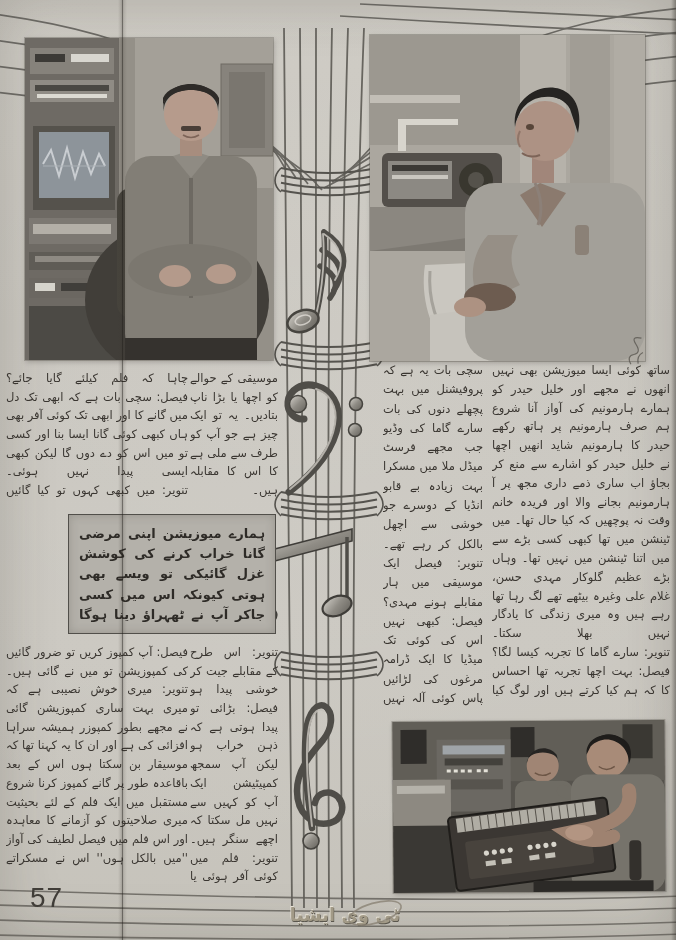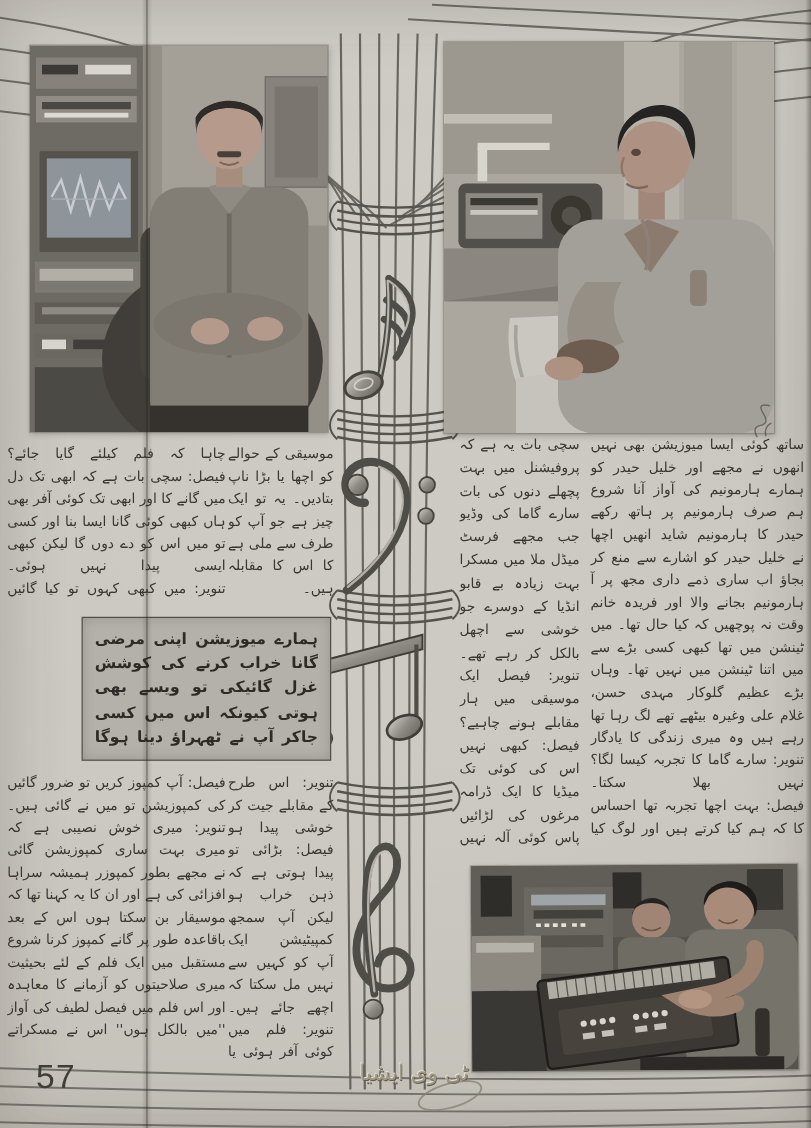--- a/index.html
+++ b/index.html
@@ -33,22 +33,22 @@
     position:absolute;z-index:3;left:68px;top:514px;width:186px;height:100px;
     padding:9px 10px;direction:rtl;background:#b4b1aa;border:1px solid #514f4a;
     box-shadow:inset 0 0 10px rgba(70,66,58,.25);color:#2e2b27;font-weight:bold;font-size:13px;
   }
   .pullquote .tline{height:20.2px;line-height:20.2px}
   .pagenum{
     position:absolute;z-index:3;left:30px;top:882px;
     font-family:Liberation Sans, sans-serif;font-size:28px;color:#403d38;letter-spacing:1px;
   }
   .logo{
-    position:absolute;z-index:3;left:285px;top:884px;width:120px;text-align:center;
-    direction:rtl;font-size:18px;font-weight:normal;color:#a29a87;
+    position:absolute;z-index:3;left:285px;top:904px;width:120px;text-align:center;
+    direction:rtl;font-size:18px;font-weight:bold;color:#a29a87;
     text-shadow:.6px .6px 0 #5b574e,-.6px -.6px 0 #e7e2d6;
   }
   .logo-swoosh{position:absolute;z-index:3;left:279px;top:899px;pointer-events:none}
   .credit{position:absolute;z-index:3;left:616px;top:330px;opacity:.75}
   .crease{
     position:absolute;z-index:4;left:118px;top:0;width:9px;height:940px;pointer-events:none;
     background:linear-gradient(90deg,rgba(255,255,255,0) 0%,rgba(60,55,48,.18) 38%,rgba(35,32,28,.55) 50%,rgba(60,55,48,.14) 62%,rgba(255,255,255,0) 100%);
   }
   .edge-right{position:absolute;z-index:4;right:0;top:0;width:5px;height:940px;background:linear-gradient(270deg,rgba(45,42,36,.4),rgba(0,0,0,0));}
 </style>
@@ -319,39 +319,39 @@
       <div class="tline">حیدر کا ہارمونیم شاید انھیں اچھا نہیں لگا تو انھوں</div>
       <div class="tline">نے خلیل حیدر کو اشارے سے منع کر دیا کہ تم نہ</div>
       <div class="tline">بجاؤ اب ساری ذمے داری مجھ پر آ گئی میں اکیلا</div>
       <div class="tline">ہارمونیم بجانے والا اور فریدہ خانم جی کی آواز اس</div>
       <div class="tline">وقت نہ پوچھیں کہ کیا حال تھا۔ میں اس وقت جتنی</div>
       <div class="tline">ٹینشن میں تھا کبھی کسی بڑے سے بڑے پروگرام</div>
       <div class="tline">میں اتنا ٹینشن میں نہیں تھا۔ وہاں سامنے بڑے</div>
       <div class="tline">بڑے عظیم گلوکار مہدی حسن، جگجیت سنگھ، رانا بہل،</div>
       <div class="tline">غلام علی وغیرہ بیٹھے تھے لگ رہا تھا کہ وہ مجھے دیکھ</div>
       <div class="tline">رہے ہیں وہ میری زندگی کا یادگار لمحہ تھا جو میں کبھی</div>
+      <div class="tline">نہیں بھلا سکتا۔</div>
       <div class="tline">تنویر: سارے گاما کا تجربہ کیسا لگا؟</div>
-      <div class="tline">نہیں بھلا سکتا۔</div>
       <div class="tline">فیصل: بہت اچھا تجربہ تھا احساس ہوا اپنی قابلیت</div>
       <div class="tline">کا کہ ہم کیا کرتے ہیں اور لوگ کیا کر رہے ہیں</div>
     </div>
   <div class="col" id="col-right-inner">
       <div class="tline">سچی بات یہ ہے کہ ہم منٹ اور</div>
       <div class="tline">پروفیشنل میں بہت پیچھے ہیں۔</div>
       <div class="tline">پچھلے دنوں کی بات ہے جب میں</div>
       <div class="tline">سارے گاما کی وڈیو دیکھ رہا تھا کہ</div>
       <div class="tline">جب مجھے فرسٹ پرائز ملا اور گولڈ</div>
       <div class="tline">میڈل ملا میں مسکرا رہا تھا لیکن</div>
       <div class="tline">بہت زیادہ بے قابو نہیں تھا۔ باقی</div>
       <div class="tline">انڈیا کے دوسرے جو لوگ تھے وہ</div>
       <div class="tline">خوشی سے اچھل رہے تھے یا</div>
       <div class="tline">بالکل کر رہے تھے۔</div>
       <div class="tline">تنویر: فیصل ایک بتایئے کہ کیا</div>
       <div class="tline">موسیقی میں ہار اور جیت کے</div>
-      <div class="tline">مقابلے ہونے چاہیے؟</div>
+      <div class="tline">مقابلے ہونے مہدی؟</div>
       <div class="tline">فیصل: کبھی نہیں ہونے چاہیے۔</div>
       <div class="tline">اس کی کوئی تک نہیں بنتی یہ صرف</div>
       <div class="tline">میڈیا کا ایک ڈرامہ ہے کہ آپ دو</div>
       <div class="tline">مرغوں کی لڑائیں کیونکہ ہمارے</div>
       <div class="tline">پاس کوئی آلہ نہیں ہے ایسا کہ ہم</div>
     </div>
   <div class="col" id="col-left-inner-top">
       <div class="tline">موسیقی کے حوالے سے کسی</div>
       <div class="tline">کو اچھا یا بڑا ناپ کر</div>
       <div class="tline">بتادیں۔ یہ تو ایک نیچرل</div>
@@ -364,21 +364,21 @@
       <div class="tline">تنویر: اس طرح کے موسیقی</div>
       <div class="tline">کے مقابلے جیت کر کوئی</div>
       <div class="tline">خوشی پیدا ہو جاتی ہے کیا؟</div>
       <div class="tline">فیصل: بڑائی تو اس طرح</div>
       <div class="tline">پیدا ہوتی ہے کہ بندے کا</div>
       <div class="tline">ذہن خراب ہو جاتا ہے</div>
       <div class="tline">لیکن آپ سمجھ لیں کہ یہ</div>
       <div class="tline">کمپیٹیشن ایک دکھاوا ہے</div>
       <div class="tline">آپ کو کہیں سے یہ سر</div>
       <div class="tline">نہیں مل سکتا کہ آپ</div>
-      <div class="tline">اچھے جائے ہیں۔</div>
+      <div class="tline">اچھے سنگر ہیں۔</div>
       <div class="tline">تنویر: فلم میں گانے کی بھی</div>
       <div class="tline">کوئی آفر ہوئی یا کبھی دل</div>
     </div>
   <div class="col" id="col-left-outer-top">
       <div class="tline">چاہا کہ فلم کیلئے گایا جائے؟</div>
       <div class="tline">فیصل: سچی بات ہے کہ ابھی تک دل نہیں کیا فلم</div>
       <div class="tline">میں گانے کا اور ابھی تک کوئی آفر بھی نہیں آئی</div>
       <div class="tline">ہاں کبھی کوئی گانا ایسا بنا اور کسی فلم والے کو پسند آیا</div>
       <div class="tline">تو میں اس کو دے دوں گا لیکن کبھی کوئی خواہش</div>
       <div class="tline">ایسی پیدا نہیں ہوئی۔</div>

